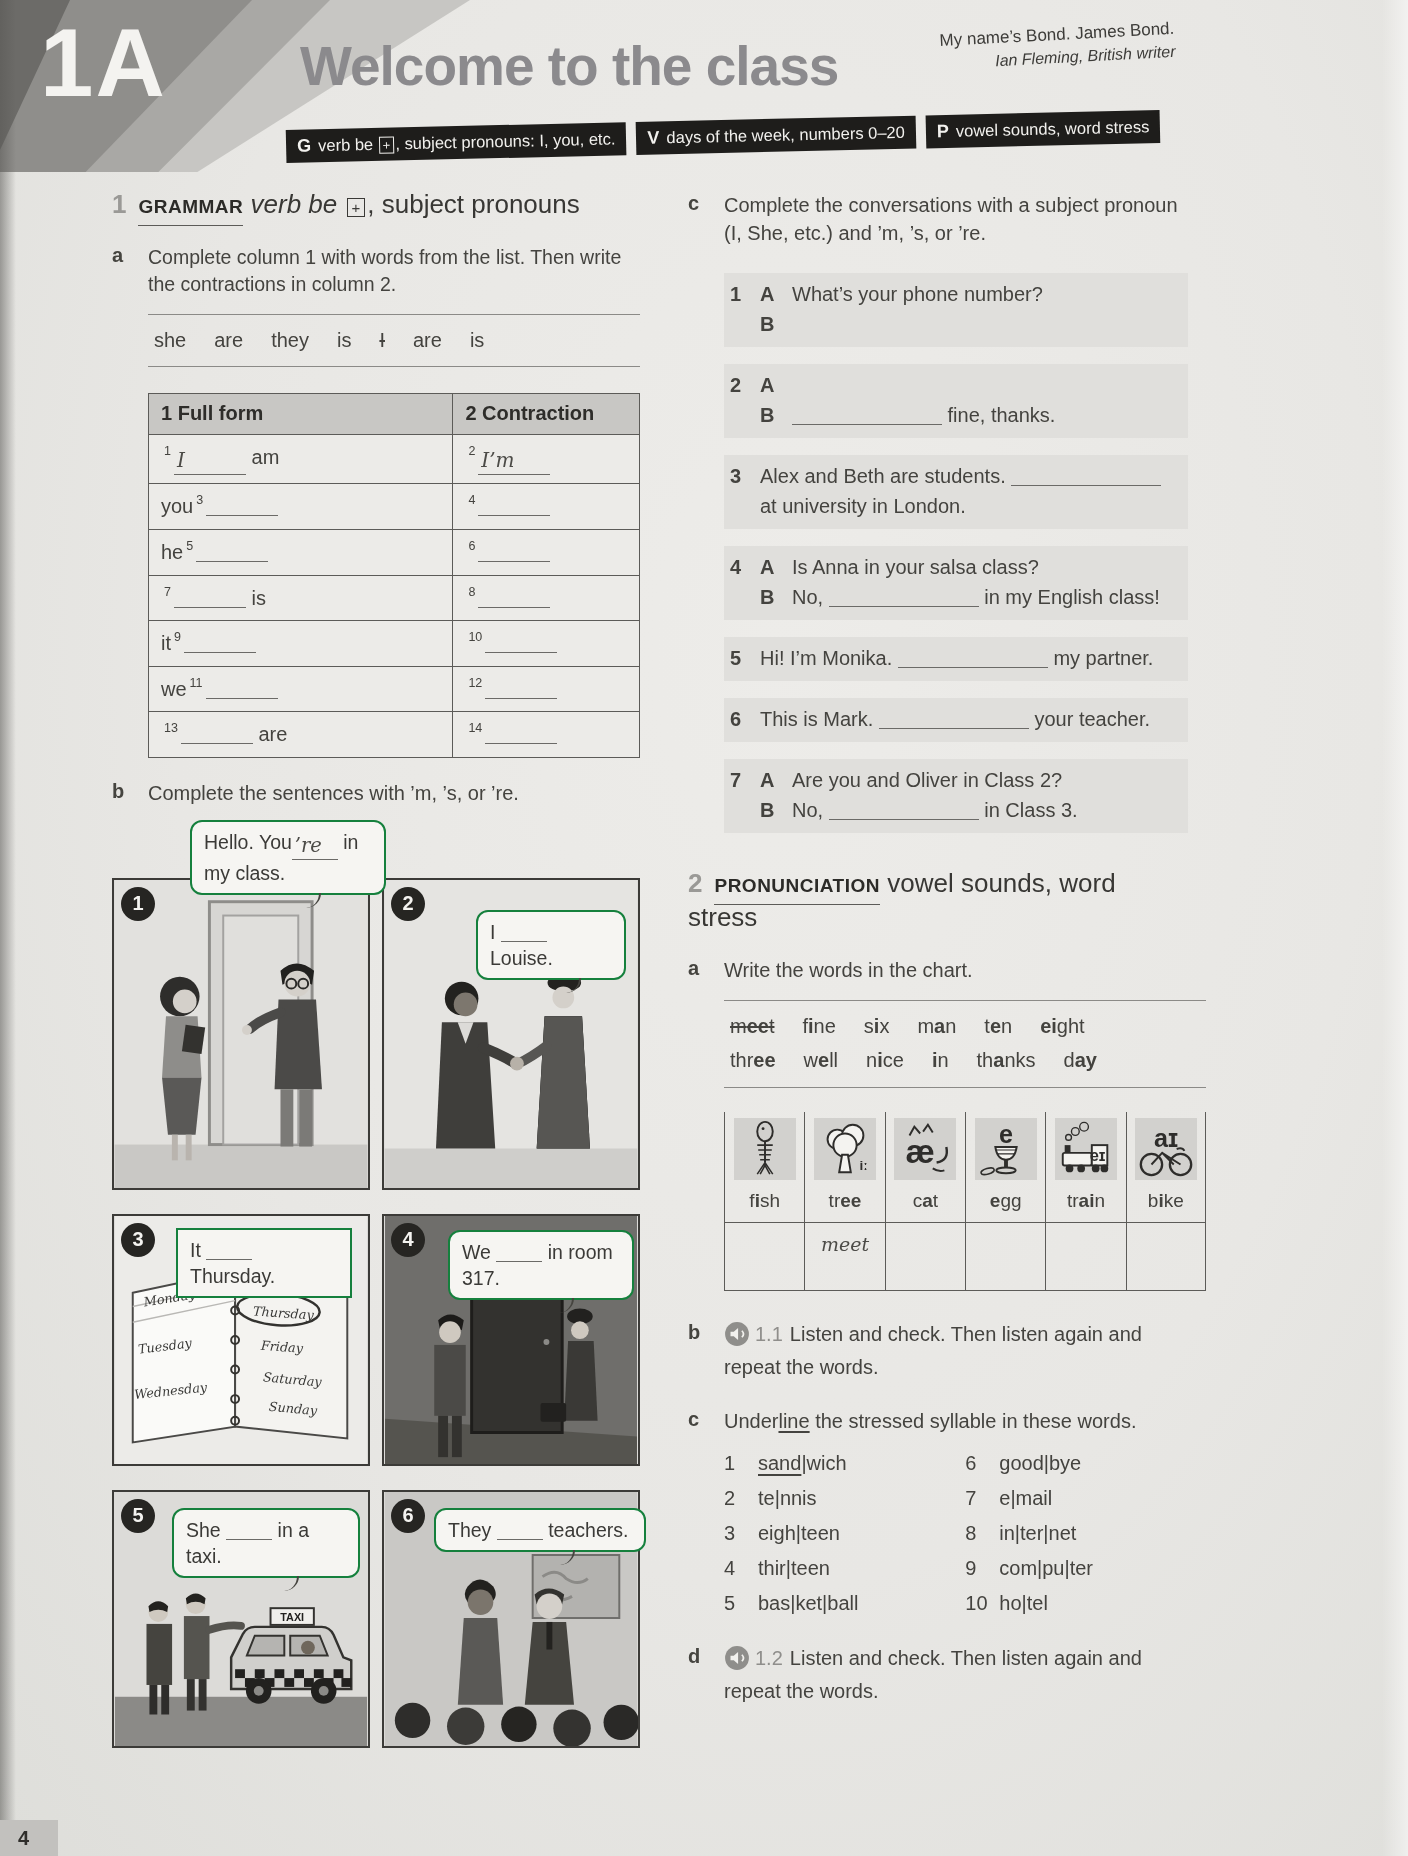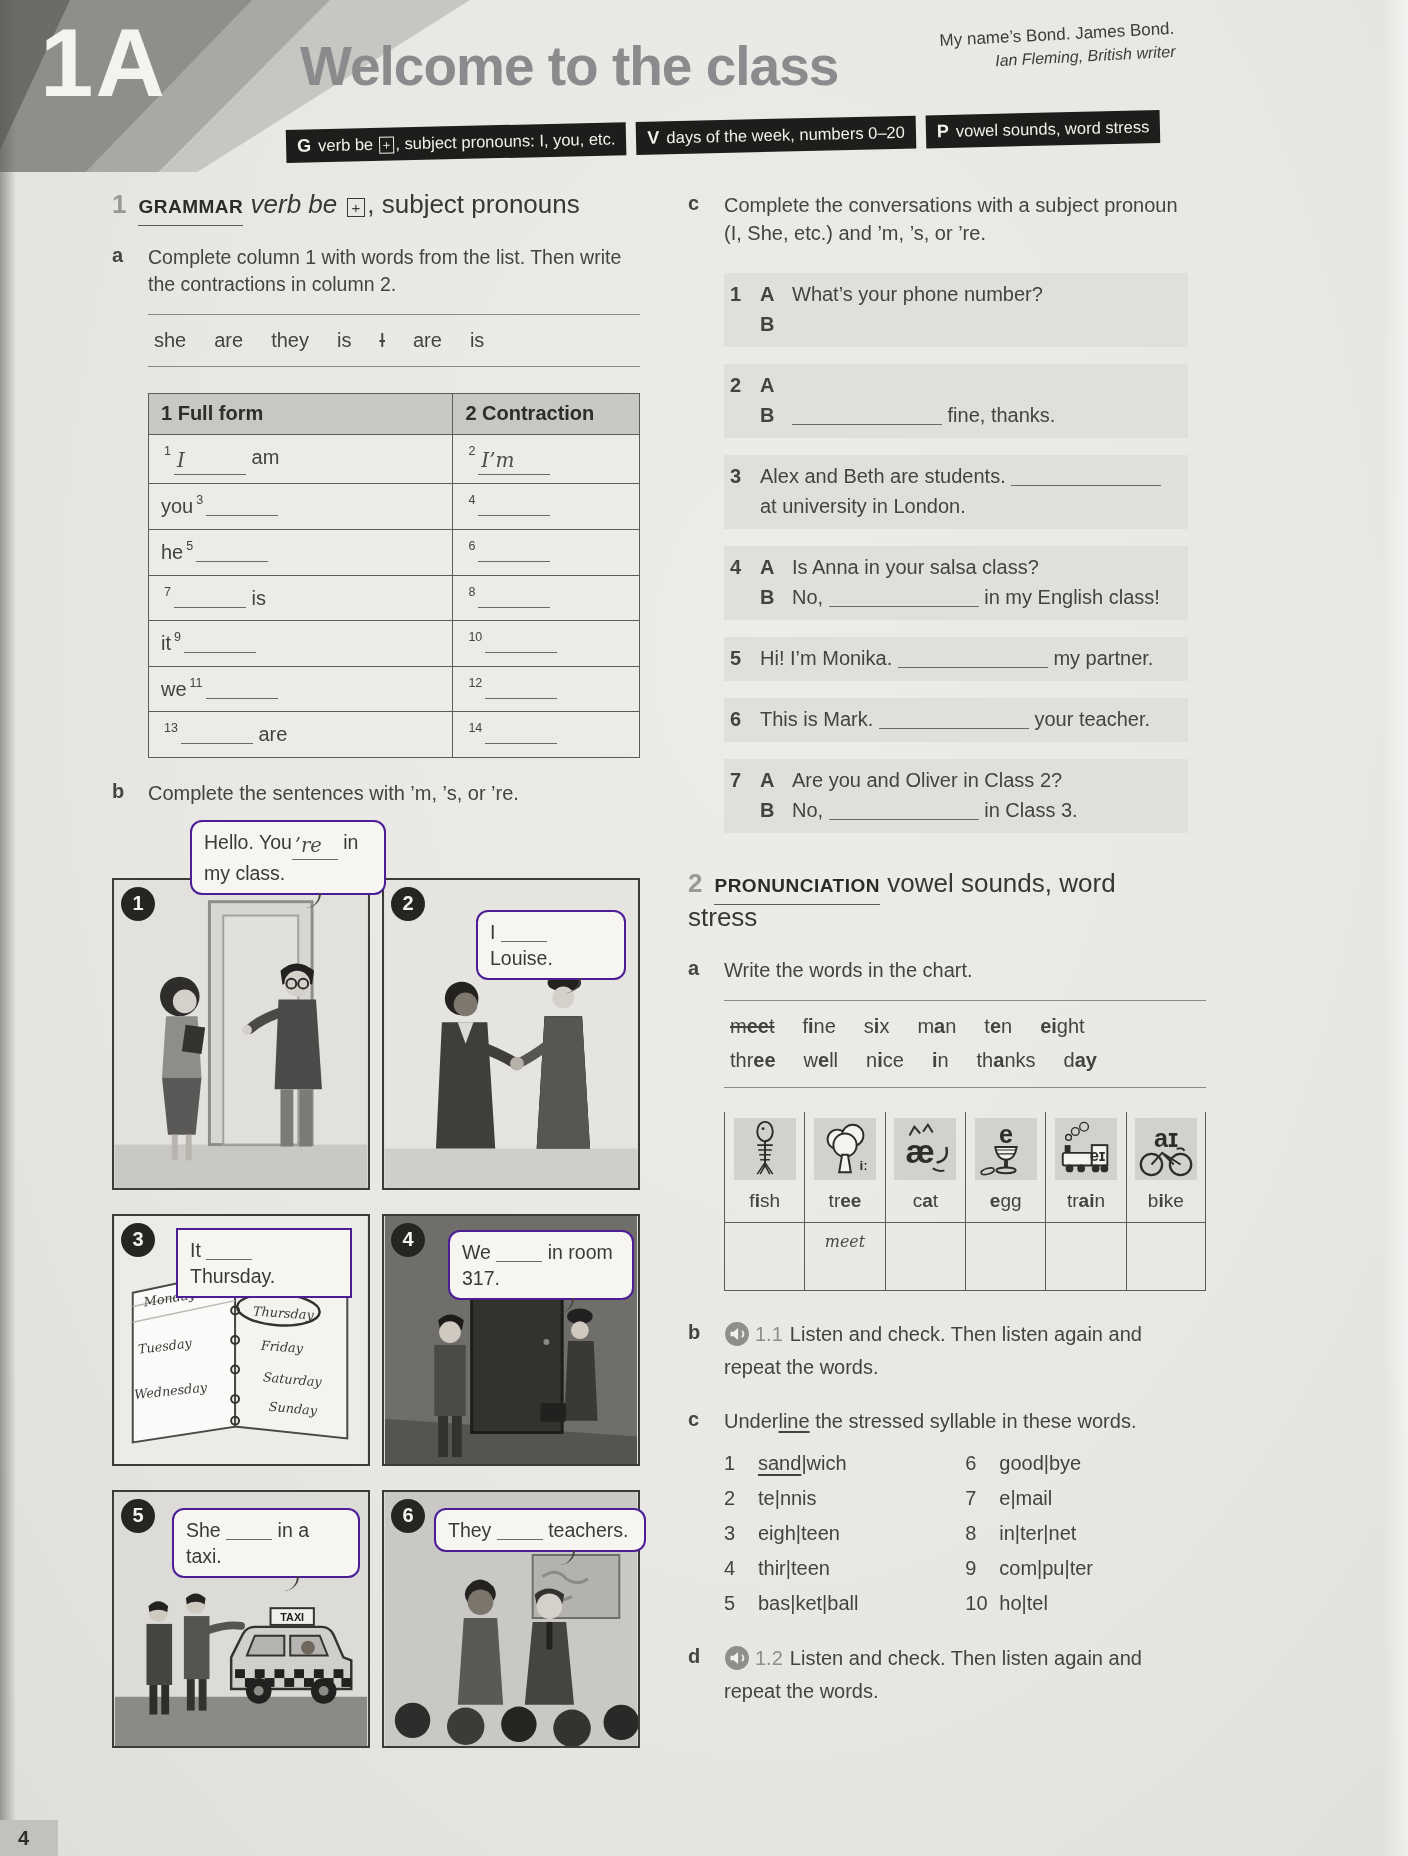--- a/index.html
+++ b/index.html
@@ -60,42 +60,42 @@
   .tblank { min-width:72px; }
 
   
   .panels { display:grid; grid-template-columns:258px 258px; gap:24px 12px; margin-top:70px; }
   .panel { position:relative; border:2px solid #3c3b38; background:#dcdbd8; }
   .p1 { height:312px; } .p2 { height:312px; }
   .p3 { height:252px; } .p4 { height:252px; }
   .p5 { height:258px; } .p6 { height:258px; }
   .panel svg.scene { position:absolute; inset:0; width:100%; height:100%; }
   .pnum { position:absolute; top:7px; left:7px; width:34px; height:34px; border-radius:50%; background:#262522; color:#f4f3f0; font-size:20px; font-weight:bold; display:flex; align-items:center; justify-content:center; z-index:3; }
-  .bubble { position:absolute; background:#f6f5f2; border:2px solid #4c1d95; border-radius:12px; padding:7px 12px; font-size:19.5px; color:#3b3a37; z-index:2; line-height:1.35; }
+  .bubble { position:absolute; background:#f6f5f2; border:2px solid #15803d; border-radius:12px; padding:7px 12px; font-size:19.5px; color:#3b3a37; z-index:2; line-height:1.35; }
   .bubble::after { content:''; position:absolute; bottom:-15px; left:58%; width:16px; height:15px; border-right:2px solid #45443f; border-bottom-right-radius:18px; }
   .caption { border-radius:0; }
   .caption::after { display:none; }
   .bsm { min-width:46px; }
 
   
   .conv-item { background:#e0dfdc; margin-top:17px; padding:6px 8px 8px 6px; font-size:20px; }
   .cl { display:flex; line-height:1.5; }
   .cnum { width:30px; font-weight:bold; flex:none; }
   .csp { width:32px; font-weight:bold; flex:none; }
   .ctext { flex:1; }
   .cblank { min-width:150px; }
 
   
   .schart { display:grid; grid-template-columns:repeat(6, 1fr); margin-top:24px; width:482px; }
   .scol { border-left:1.2px solid #5c5b58; }
   .scol:last-child { border-right:1.2px solid #5c5b58; }
   .spicwrap { display:flex; justify-content:center; padding:6px 0 4px; }
   .spic { width:62px; height:62px; background:#d2d1ce; }
   .slabel { text-align:center; font-size:19px; padding:4px 0 8px; border-bottom:1.2px solid #5c5b58; }
-  .sanswer { height:68px; border-bottom:1.2px solid #5c5b58; text-align:center; font-size:16px; padding-top:8px; }
+  .sanswer { height:68px; border-bottom:1.2px solid #5c5b58; text-align:center; font-size:19px; padding-top:8px; }
 
   
   .audio-ic { display:inline-block; vertical-align:-6px; margin-right:5px; }
   .tracknum { color:#8f8e8b; font-weight:normal; margin-right:7px;margin-top:43px; }
   .ul { text-decoration:underline; text-underline-offset:3px; }
   .sylcols { display:flex; margin-top:10px; font-size:20px; }
   .sylcol { width:52%; }
   .sylcol:last-child { width:48%; }
   .syl-item { display:flex; line-height:1.75; }
   .syl-num { width:34px; font-weight:400; flex:none; }

